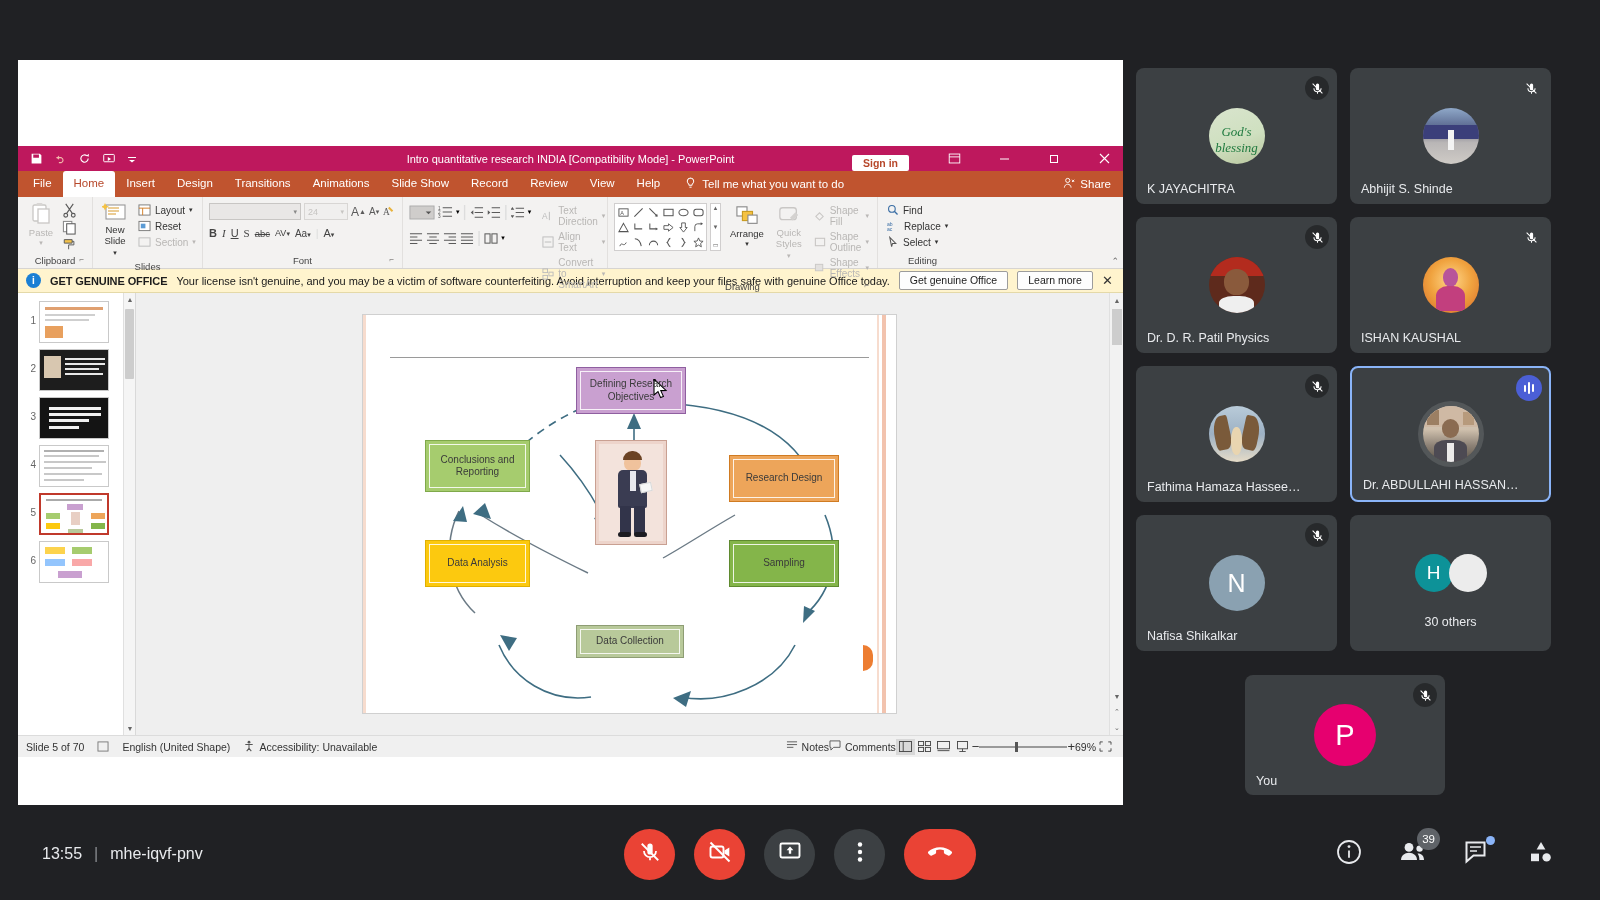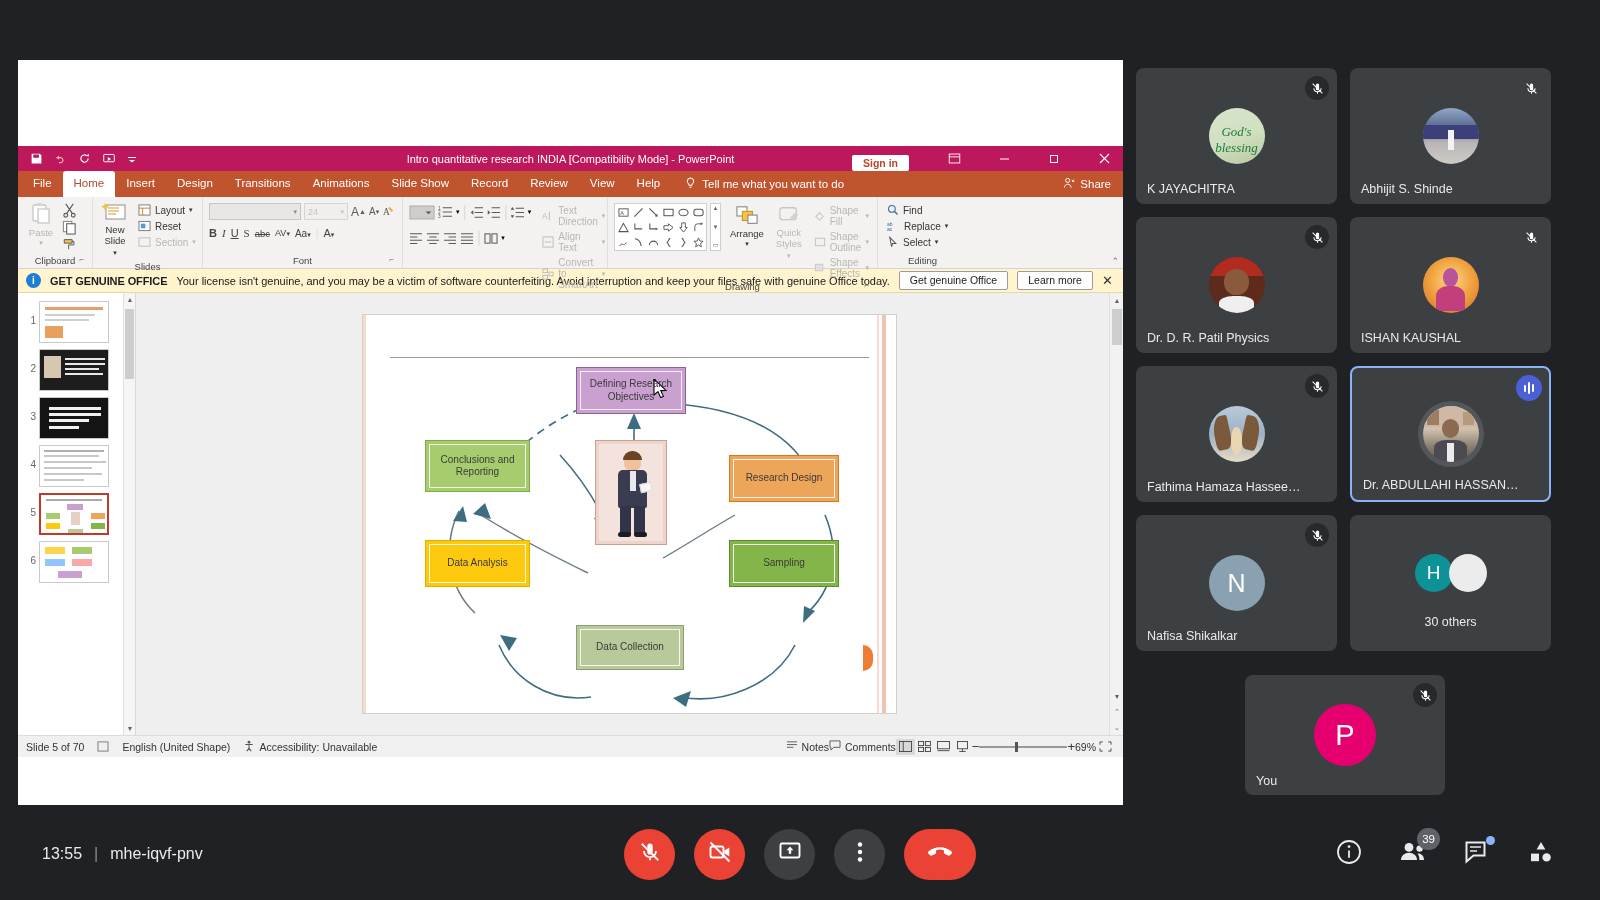--- a/index.html
+++ b/index.html
@@ -865,21 +865,21 @@
             <span>Defining Research Objectives</span>
           </div>
           <div class="sbox" style="left:366px;top:140px;width:110px;height:47px;background:#eda55a;border:1px solid #d07b22">
             <div class="inner"></div>
             <span>Research Design</span>
           </div>
           <div class="sbox" style="left:366px;top:225px;width:110px;height:47px;background:#84b54a;border:1px solid #5f8a2f">
             <div class="inner"></div>
             <span>Sampling</span>
           </div>
-          <div class="sbox" style="left:213px;top:310px;width:108px;height:45px;background:#b8c99a;border:1px solid #8e9d74">
+          <div class="sbox" style="left:213px;top:310px;width:108px;height:33px;background:#b8c99a;border:1px solid #8e9d74">
             <div class="inner"></div>
             <span>Data Collection</span>
           </div>
           <div class="sbox" style="left:62px;top:225px;width:105px;height:47px;background:#fcc90f;border:1px solid #e0b000">
             <div class="inner"></div>
             <span>Data Analysis</span>
           </div>
           <div class="sbox" style="left:62px;top:125px;width:105px;height:52px;background:#a6cc6e;border:1px solid #7fa94a">
             <div class="inner"></div>
             <span>Conclusions and Reporting</span>

